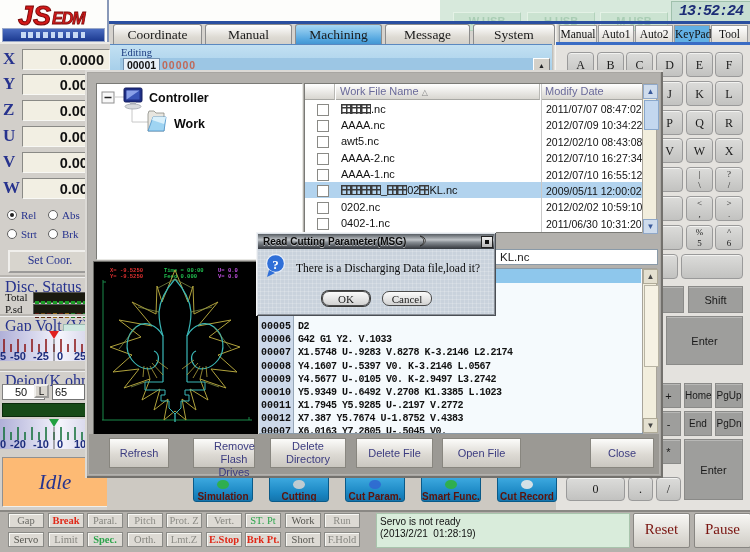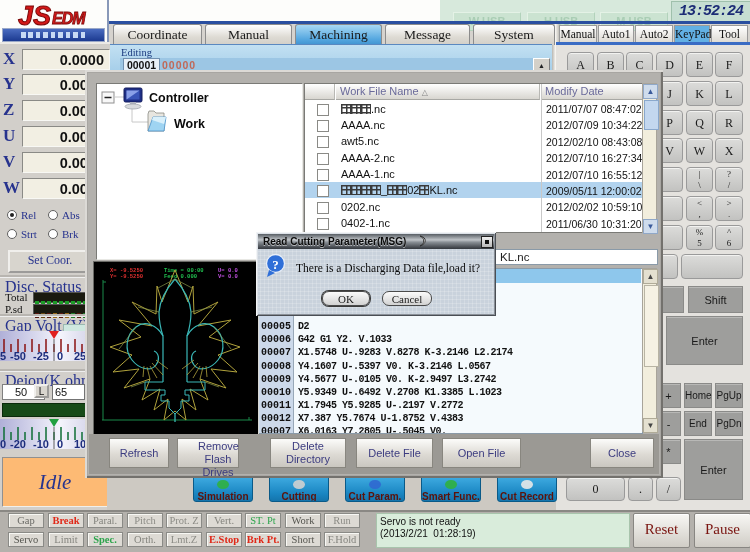--- a/index.html
+++ b/index.html
@@ -491,21 +491,21 @@
           <line x1="97" y1="50" x2="118" y2="45"></line>
           <line x1="120" y1="65" x2="137" y2="87"></line>
           <line x1="111" y1="120" x2="125" y2="125"></line>
         </g>
       </g>
       <use href="#leafR" transform="translate(162,0) scale(-1,1)"></use>
     </svg>
   </div>
   <div class="abs" id="dlgbtnbar"></div>
   <div class="abs dbtn" style="left:24px;width:60px;">Refresh</div>
-  <div class="abs dbtn" style="left:92px;width:62px;line-height:13px;padding-top:1px;padding-left:20px;">Remove Flash<br>Drives</div>
+  <div class="abs dbtn" style="left:108px;width:62px;line-height:13px;padding-top:1px;padding-left:20px;">Remove Flash<br>Drives</div>
   <div class="abs dbtn" style="left:185px;width:76px;line-height:13px;padding-top:1px;">Delete<br>Directory</div>
   <div class="abs dbtn" style="left:271px;width:77px;">Delete File</div>
   <div class="abs dbtn" style="left:357px;width:79px;">Open File</div>
   <div class="abs dbtn" style="left:505px;width:64px;">Close</div>
 </div>
 
 <div class="abs" id="msgdlg">
   <div class="abs" id="msgtitle">
     <span id="msgtext">Read Cutting Parameter(MSG)</span>
     <svg class="abs" style="left:160px;top:1px;" width="14" height="12">

